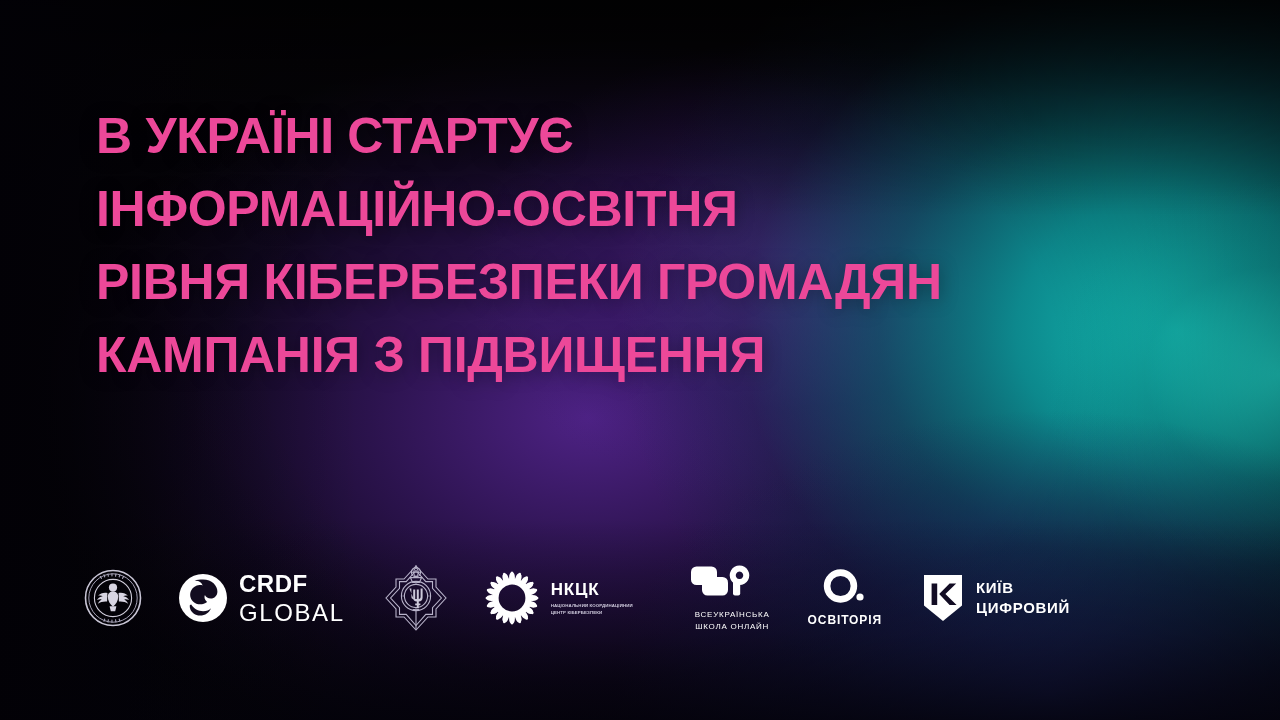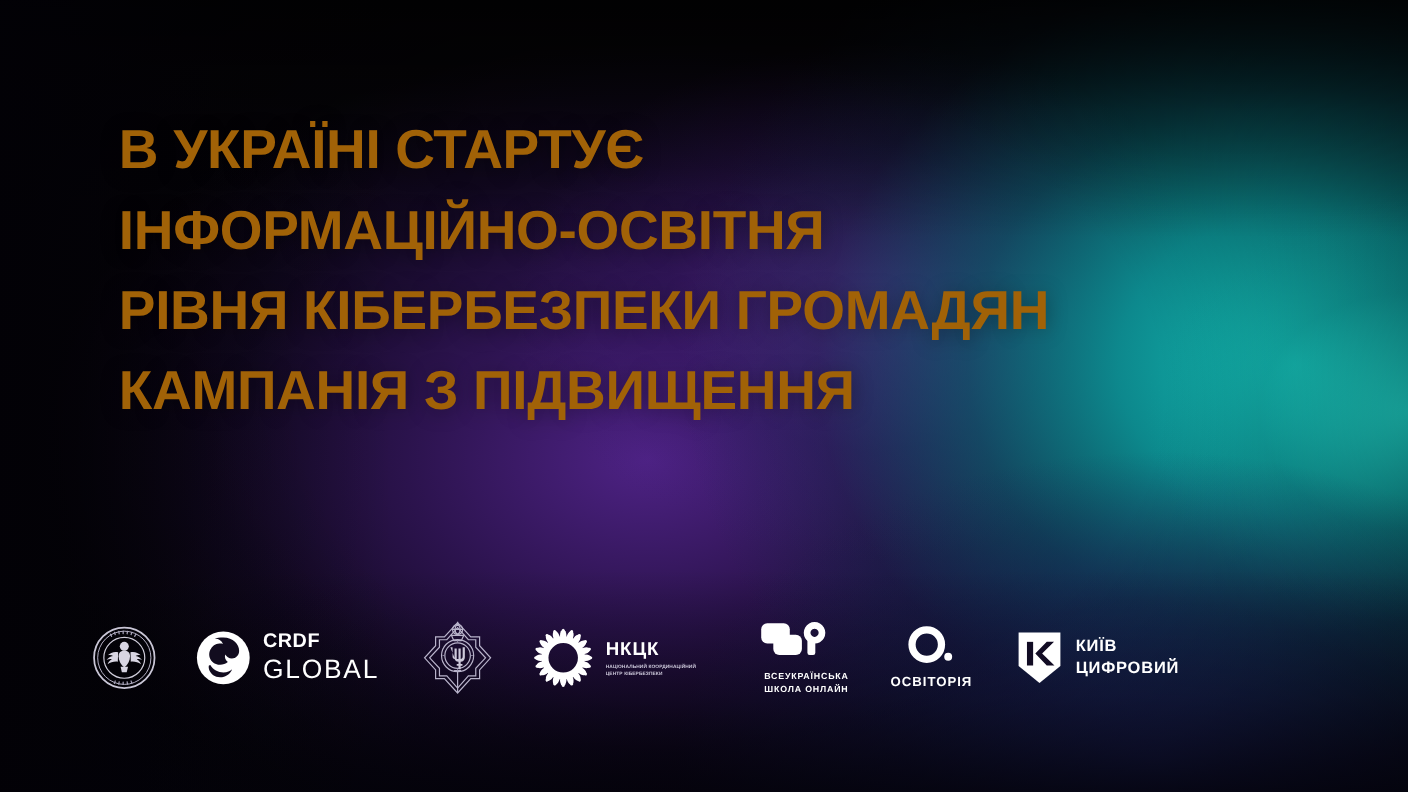--- a/index.html
+++ b/index.html
@@ -97,28 +97,27 @@
 
   
   #headline {
     position: absolute;
     left: 96px;
     top: 100px;
     width: 1010px;
   }
   #headline .line {
     display: block;
-    color: #a16207;
+    color: #ec4899;
     font-size: 50px;
     line-height: 73px;
     font-weight: 700;
     letter-spacing: -0.3px;
     white-space: nowrap;
     text-shadow: 0 2px 18px rgba(0,0,0,0.35);
-    margin-left: 12px;
   }
 
   
   #logo-strip {
     position: absolute;
     left: 84px;
     top: 552px;
     width: 1120px;
     height: 92px;
     display: flex;
@@ -142,38 +141,38 @@
   .sp-state   { margin-right: 36px; }
   .sp-crdf    { margin-right: 38px; }
   .sp-ssscip  { margin-right: 36px; }
   .sp-nkck    { margin-right: 42px; }
   .sp-mon     { margin-right: 40px; }
   .sp-vshо    { margin-right: 38px; }
   .sp-osv     { margin-right: 40px; }
 
   
   .crdf-word { margin-left: 11px; }
-  .crdf-word .l1 { font-size: 18px; font-weight: 700; letter-spacing: 0.5px; }
+  .crdf-word .l1 { font-size: 24px; font-weight: 700; letter-spacing: 0.5px; }
   .crdf-word .l2 { font-size: 24px; font-weight: 400; letter-spacing: 1.6px; }
 
   
   .nkck-word { margin-left: 12px; }
   .nkck-word .l1 { font-size: 17px; font-weight: 700; letter-spacing: 0.8px; }
   .nkck-word .l2 {
     font-size: 4.4px; font-weight: 700; letter-spacing: 0.1px;
     color: #cfcbdd; margin-top: 3px; line-height: 1.5;
   }
 
   
   .mon-word { margin-left: 13px; }
   .mon-word div { font-size: 10px; font-weight: 700; letter-spacing: 0.55px; line-height: 1.45; }
 
   
   .vsho-word { margin-top: 7px; text-align: center; }
-  .vsho-word div { font-size: 8px; font-weight: 700; letter-spacing: 0.75px; line-height: 1.5; padding-left: 20px; }
+  .vsho-word div { font-size: 8px; font-weight: 400; letter-spacing: 0.75px; line-height: 1.5; padding-left: 20px; }
 
   
   .osv-word { margin-top: 6px; text-align: center; }
   .osv-word div { font-size: 12px; font-weight: 700; letter-spacing: 0.9px; }
 
   
   .kd-word { margin-left: 12px; }
   .kd-word div { font-size: 15px; font-weight: 700; letter-spacing: 0.7px; line-height: 1.35; }
 
   .stack { display: flex; flex-direction: column; align-items: center; }

